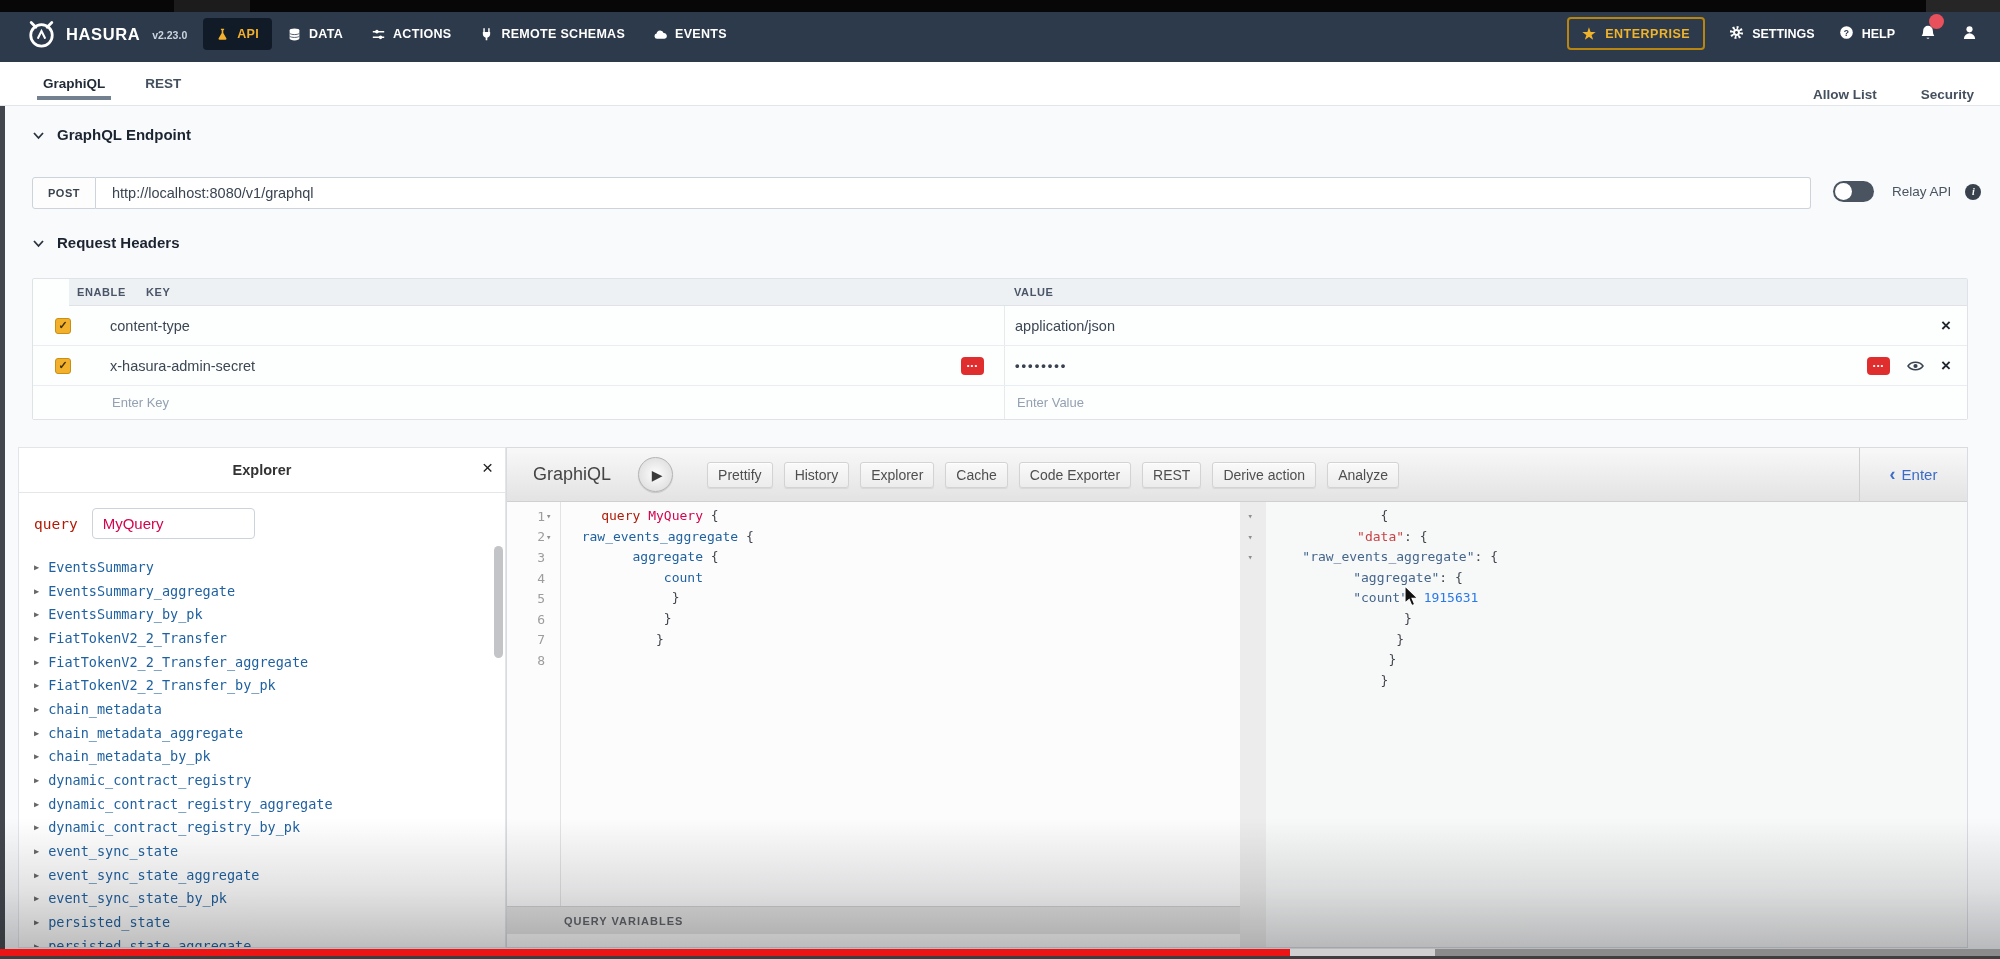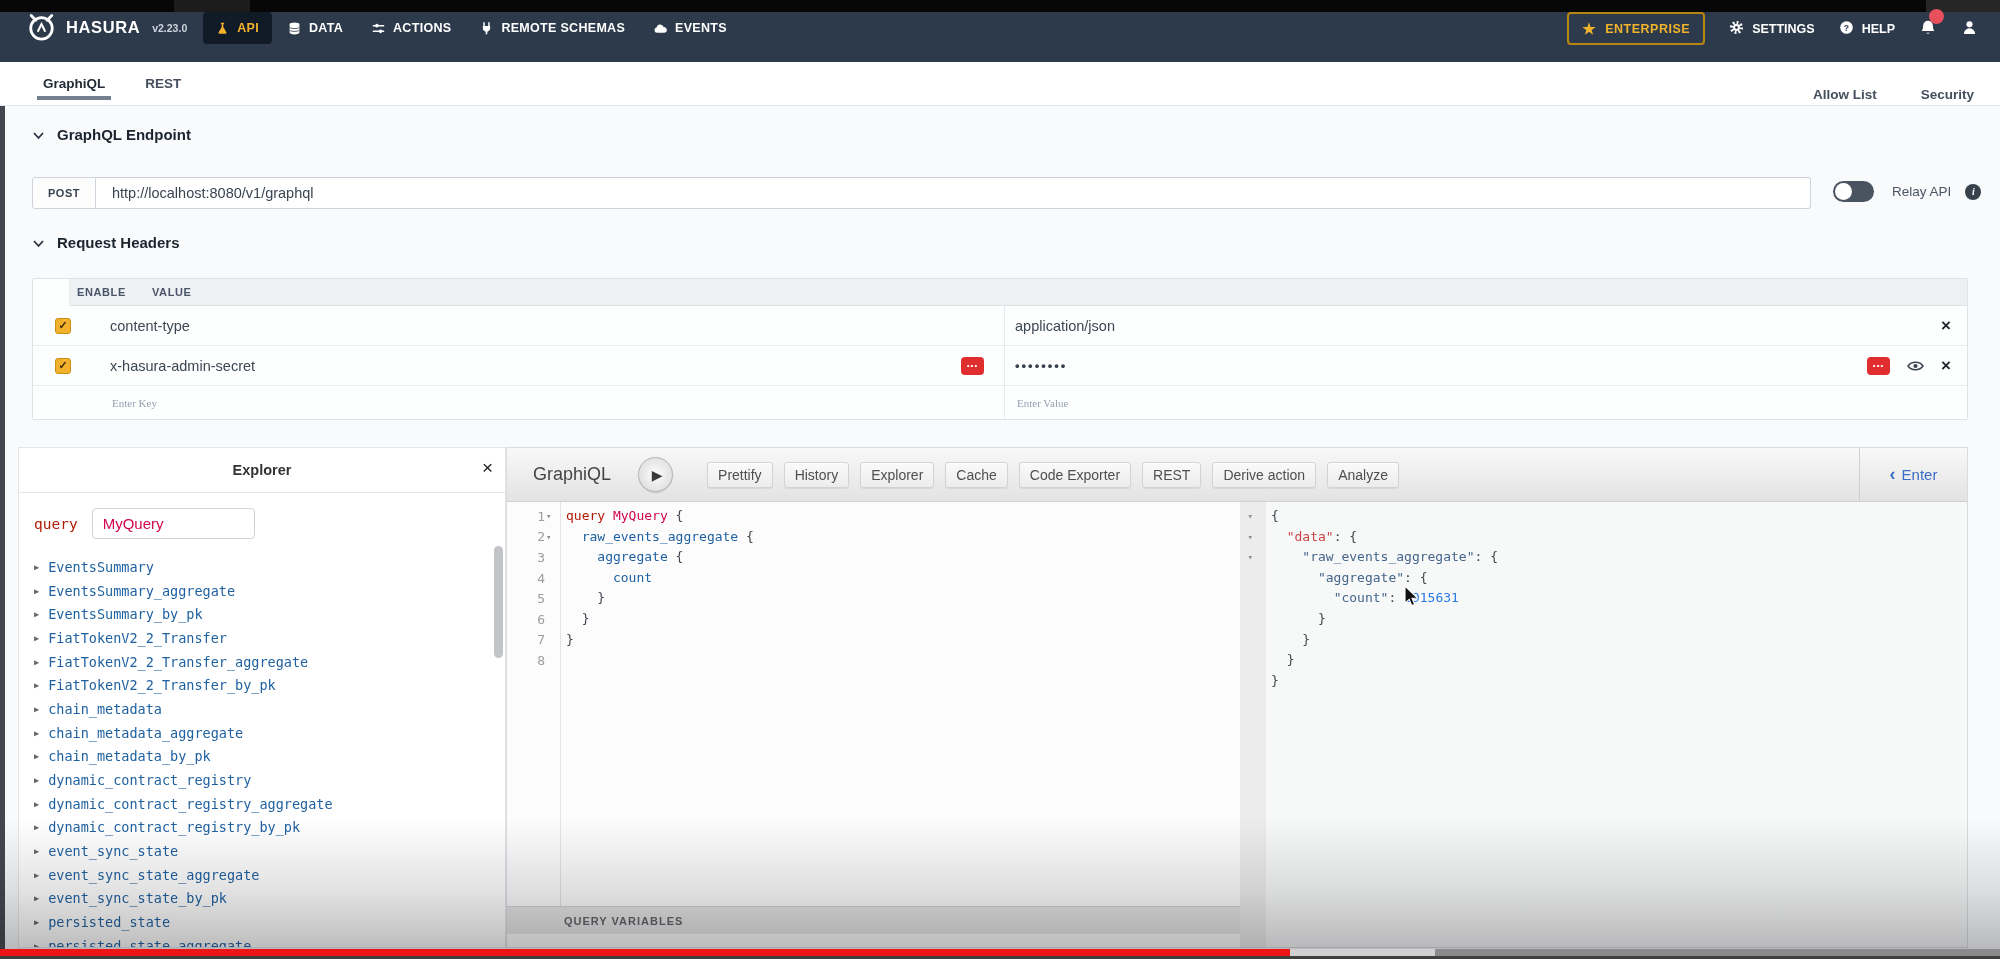--- a/index.html
+++ b/index.html
@@ -10,21 +10,21 @@
   }
   
   #top-strip { position:absolute; left:0; top:0; width:2000px; height:12px; background:#070707; }
   #top-strip .seg1 { position:absolute; left:174px; top:0; width:76px; height:12px; background:#1c1c1c; }
   #top-strip .seg2 { position:absolute; left:1926px; top:0; width:74px; height:12px; background:#262626; }
   #left-edge { position:absolute; left:0; top:106px; width:5px; height:843px; background:#43474d; }
 
   
   #navbar {
     position:absolute; left:0; top:12px; width:2000px; height:50px;
-    background:#2d3a4b; display:flex; align-items:flex-start; padding:0 22px 4px 26px;
+    background:#2d3a4b; display:flex; align-items:flex-end; padding:0 22px 12px 26px;
   }
   .brand { display:flex; align-items:center; }
   .brand-logo { width:31px; height:31px; display:flex; }
   .brand-name { color:#ffffff; font-size:16.5px; font-weight:bold; letter-spacing:.6px; margin-left:9px; }
   .brand-ver  { color:#ccd4de; font-size:10.5px; margin-left:12px; font-weight:bold; }
   #nav-menu { display:flex; align-items:center; margin-left:16px; gap:3px; }
   .nav-item {
     display:flex; align-items:center; gap:8px; padding:9px 13px; border-radius:4px;
     color:#ffffff; font-size:12.5px; font-weight:bold; letter-spacing:.3px; cursor:pointer; white-space:nowrap;
   }
@@ -89,22 +89,22 @@
   .col-enable { width:73px; padding-left:8px; }
   .col-key { flex:1; padding-left:4px; display:flex; align-items:center; }
   .col-value { width:963px; padding-left:10px; display:flex; align-items:center; align-self:stretch; }
   .trow .col-value { border-left:1px solid #e6eaee; }
   .trow { display:flex; align-items:center; border-bottom:1px solid #eaeef2; background:#fdfefe; }
   .trow.r40 { height:40px; } .trow.r33 { height:33px; border-bottom:none; }
   .checkbox { width:16px; height:16px; margin-left:14px; border-radius:3px; background:#f3b02c;
     border:1px solid #c98f12; color:#433304; font-size:11px; font-weight:bold;
     display:flex; align-items:center; justify-content:center; cursor:pointer; }
   .cell-text { font-size:14.5px; color:#3c4754; }
-  .ghost-input { border:none; background:transparent; font-size:11px; color:#3c4754; outline:none; width:300px;
-    font-family:Liberation Serif, serif; }
+  .ghost-input { border:none; background:transparent; font-size:13px; color:#3c4754; outline:none; width:300px;
+    font-family:Liberation Sans, sans-serif; }
   .ghost-input::placeholder { color:#94a1b1; }
   .masked { font-weight:bold; letter-spacing:2px; font-size:13px; color:#39424e; }
   .red-badge { width:23px; height:18px; border-radius:4px; background:#e02e2e; color:#fff;
     display:flex; align-items:center; justify-content:center; font-size:8px; letter-spacing:1px;
     cursor:pointer; flex:none; }
   .key-badge { margin-left:auto; margin-right:20px; }
   .row-icons { margin-left:auto; display:flex; align-items:center; gap:17px; padding-right:16px; }
   .eye-icon svg { width:17px; height:12px; display:block; }
   .x-icon { font-size:17px; font-weight:bold; color:#20262e; cursor:pointer; line-height:1; }
 
@@ -142,21 +142,21 @@
 
   .gql-body { position:absolute; top:54px; left:0; right:0; bottom:0; display:flex; }
   .left-pane { width:733px; display:flex; flex-direction:column; }
   .editor-area { flex:1; display:flex; background:#fcfcfd; overflow:hidden; }
   .gutter { width:54px; border-right:1px solid #e3e3e3; padding-top:4px; }
   .gline { height:20.6px; display:flex; justify-content:flex-end; align-items:center; padding-right:3px; gap:1px;
     font-family:"DejaVu Sans Mono", monospace; font-size:13px; color:#9d9d9d; }
   .gline .fold { width:11px; font-size:9px; color:#8f8f8f; cursor:pointer; }
   .code-col { padding:4px 0 0 5px; font-family:"DejaVu Sans Mono", monospace; font-size:13px;
     line-height:20.6px; white-space:pre; cursor:text; }
-  .cl { height:20.6px; }
+  .cl { height:20.6px;text-align:center; }
   .var-bar { height:28px; background:#e6e6e6; border-top:1px solid #d2d2d2; display:flex; align-items:center;
     padding-left:57px; font-size:11px; font-weight:bold; letter-spacing:1px; color:#5f6368; cursor:pointer; }
   .var-space { height:13px; background:#fdfdfd; }
   .result-pane { flex:1; background:#f7f8f8; display:flex; overflow:hidden; }
   .res-gutter { width:26px; background:#ececec; padding-top:4px; }
   .res-gutter .gline { justify-content:center; padding-right:0; }
   .tk-kw { color:#b11a04; } .tk-def { color:#d2054e; } .tk-prop { color:#1f61a0; }
   .tk-pl { color:#41464d; } .tk-key { color:#44658c; } .tk-dkey { color:#ca4245; } .tk-num { color:#2979e8; }
 
   
@@ -316,20 +316,21 @@
     <span>
       <svg viewBox="0 0 11 8">
           <polyline points="1,1 5.5,6 10,1" fill="none" stroke="#2a3340" stroke-width="1.8"></polyline>
         </svg>
     </span>
     <span>Request Headers</span>
   </div>
   <div id="headers-table">
     <div class="thead">
       <div class="col-enable">ENABLE</div>
+      <div class="col-key">KEY</div>
       <div class="col-value">VALUE</div>
     </div>
     <div id="table-rows">
         <div class="trow r40">
           <div class="col-enable">
             <div class="checkbox">✓</div>
           </div>
           <div class="col-key">
             <span class="cell-text">content-type</span>
           </div>

